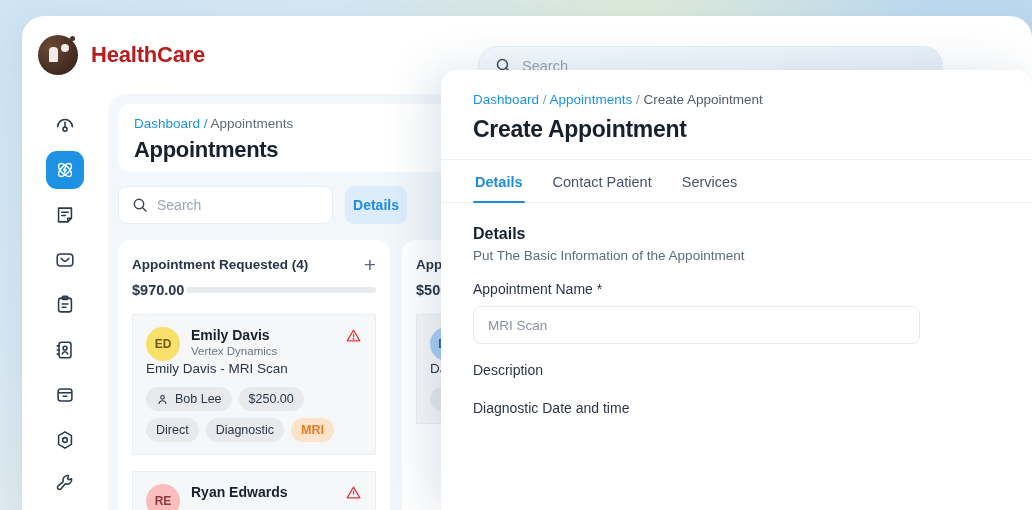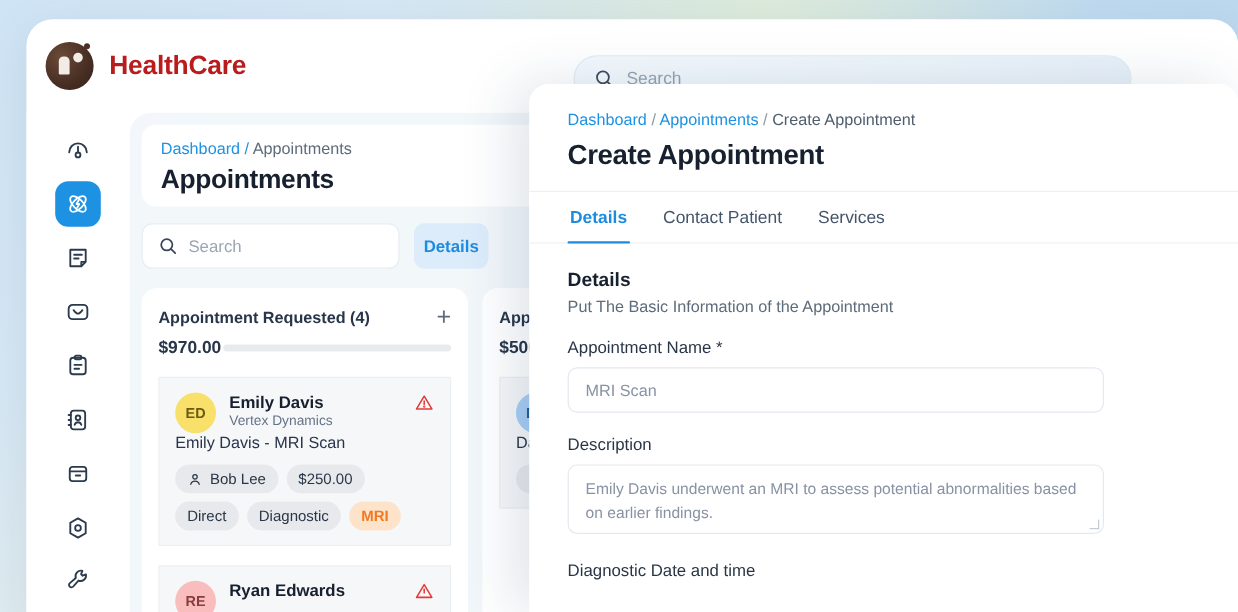--- a/index.html
+++ b/index.html
@@ -432,20 +432,19 @@
       <div class="sec-title">Details</div>
       <div class="sec-sub">Put The Basic Information of the Appointment</div>
 
       <div class="field">
         <div class="field-label">Appointment Name *</div>
         <div class="input">MRI Scan</div>
       </div>
 
       <div class="field">
         <div class="field-label">Description</div>
-        <div class="textarea">Emily Davis underwent an MRI to assess potential abnormalities based on earlier findings.</div>
       </div>
 
       <span class="field-label last">Diagnostic Date and time</span>
     </div>
   </div>
 
 </div>
 
 </body></html>

